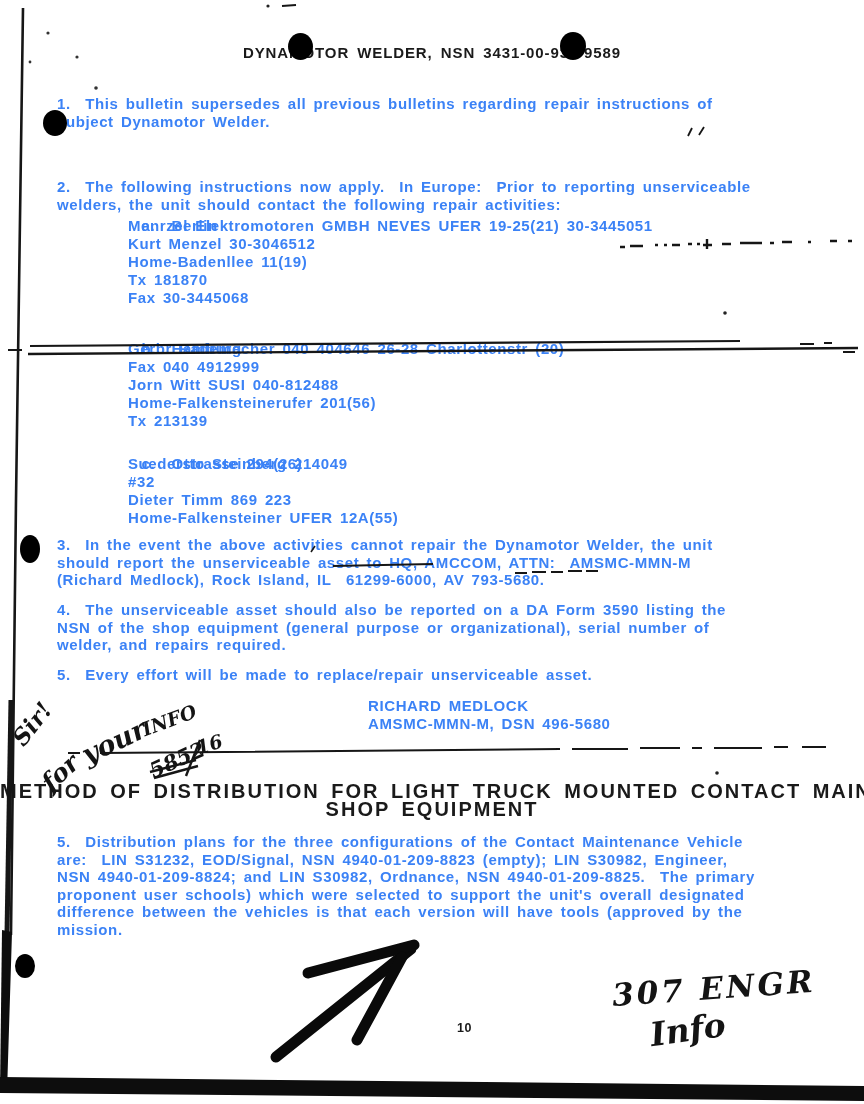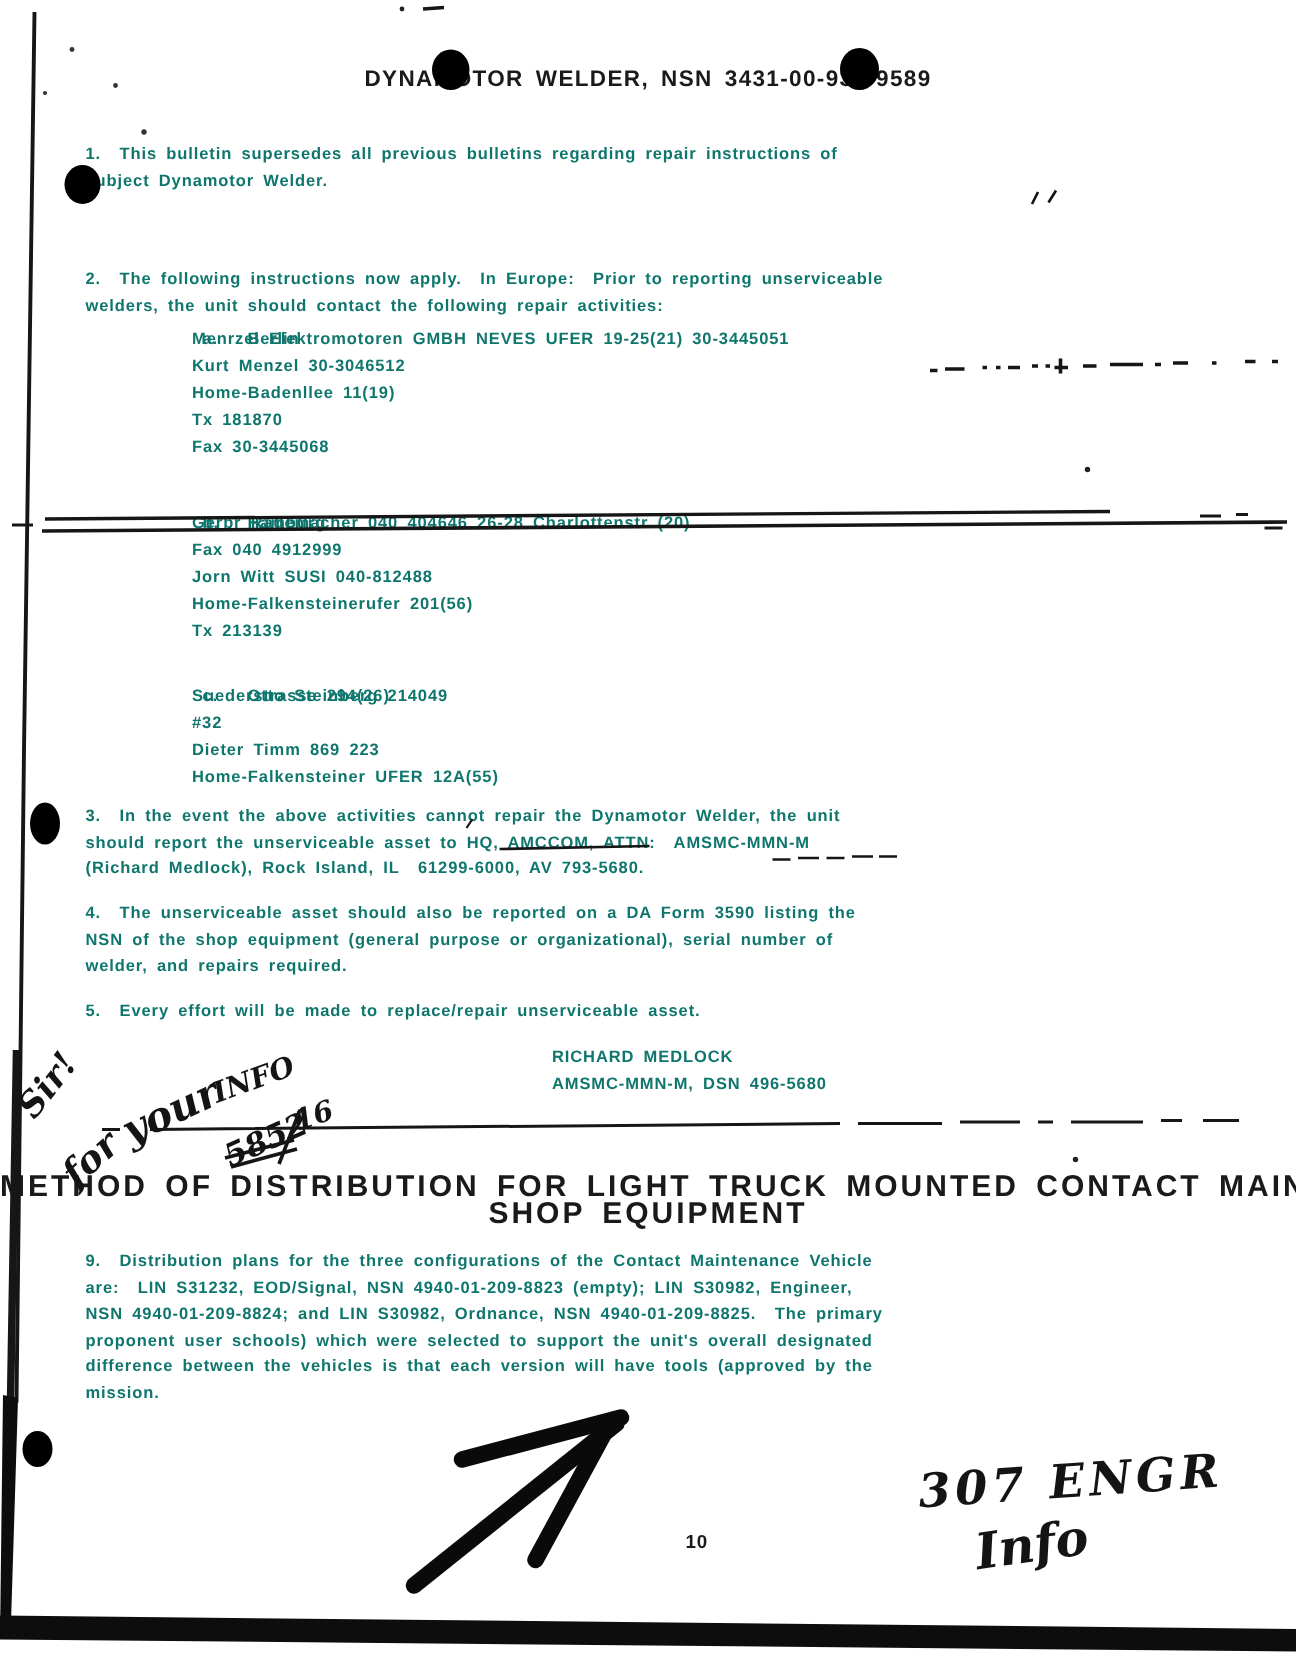--- a/index.html
+++ b/index.html
@@ -2,22 +2,22 @@
 <html><head>
 <meta charset="utf-8">
 <style>
   html,body { margin:0; padding:0; background:#e8e8e8; }
   .page {
     position:relative; width:864px; height:1104px; background:#ffffff;
     font-family:"Liberation Sans", sans-serif; color:#1a1a1a; overflow:hidden;
     margin:0 auto;
   }
   .para { position:absolute; left:57px; z-index:2; }
-  .ln { height:17.5px; line-height:17.5px; font-weight:bold; font-size:11px;
-        letter-spacing:0.6px; word-spacing:2.5px; white-space:pre; color:#0f766e; }
+  .ln { height:17.5px; line-height:17.5px; font-weight:bold; font-size:15px;
+        letter-spacing:0.6px; word-spacing:2.5px; white-space:pre; color:#3b82f6; }
   .act { position:absolute; left:98px; z-index:2; }
   .act .ln { height:18px; line-height:18px; }
   .act .ind { padding-left:30px; }
   .lbl { display:inline-block; width:30px; }
   .title-line { position:absolute; left:0; width:864px; text-align:center;
         font-weight:bold; font-size:15px; letter-spacing:0.9px; word-spacing:3px;
         white-space:pre; z-index:2; }
   .heading2 { font-size:20px; letter-spacing:2px; word-spacing:4px; }
   .punch { position:absolute; background:#000; border-radius:50%; z-index:6; }
   .overlay { position:absolute; left:0; top:0; z-index:4; pointer-events:none; }
@@ -93,21 +93,21 @@
 
   <div class="para" style="left:368px; top:697px;">
     <div class="ln">RICHARD MEDLOCK</div>
     <div class="ln">AMSMC-MMN-M, DSN 496-5680</div>
   </div>
 
   <div class="title-line heading2" style="top:780px;">METHOD OF DISTRIBUTION FOR LIGHT TRUCK MOUNTED CONTACT MAINTENANCE</div>
   <div class="title-line heading2" style="top:798px;">SHOP EQUIPMENT</div>
 
   <div class="para" style="top:833px;">
-    <div class="ln">9.  Distribution plans for the three configurations of the Contact Maintenance Vehicle</div>
+    <div class="ln">5.  Distribution plans for the three configurations of the Contact Maintenance Vehicle</div>
     <div class="ln">are:  LIN S31232, EOD/Signal, NSN 4940-01-209-8823 (empty); LIN S30982, Engineer,</div>
     <div class="ln">NSN 4940-01-209-8824; and LIN S30982, Ordnance, NSN 4940-01-209-8825.  The primary</div>
     <div class="ln">proponent user schools) which were selected to support the unit's overall designated</div>
     <div class="ln">difference between the vehicles is that each version will have tools (approved by the</div>
     <div class="ln">mission.</div>
   </div>
 
   <div class="pageno" style="left:423px; top:1021px;">10</div>
 
   <div class="hw" style="left:8px; top:710px; font-size:23px; transform:rotate(-52deg);">Sir!</div>

